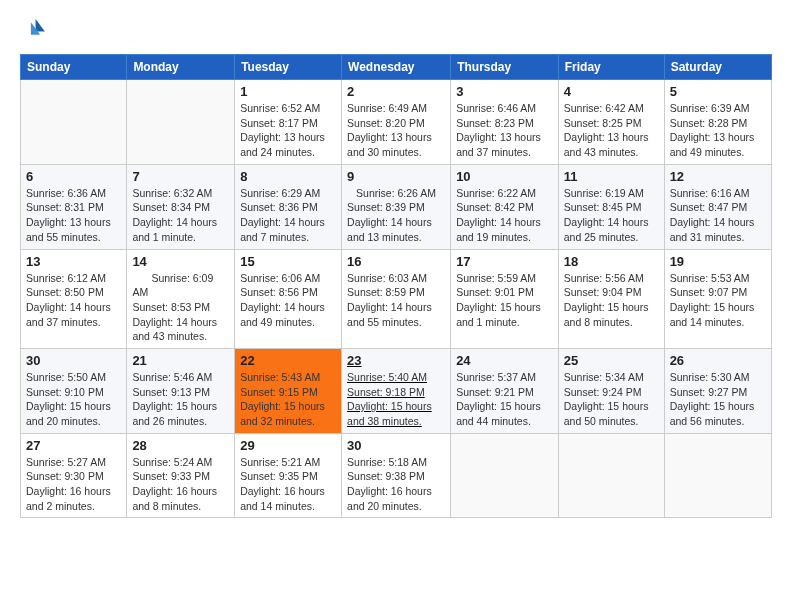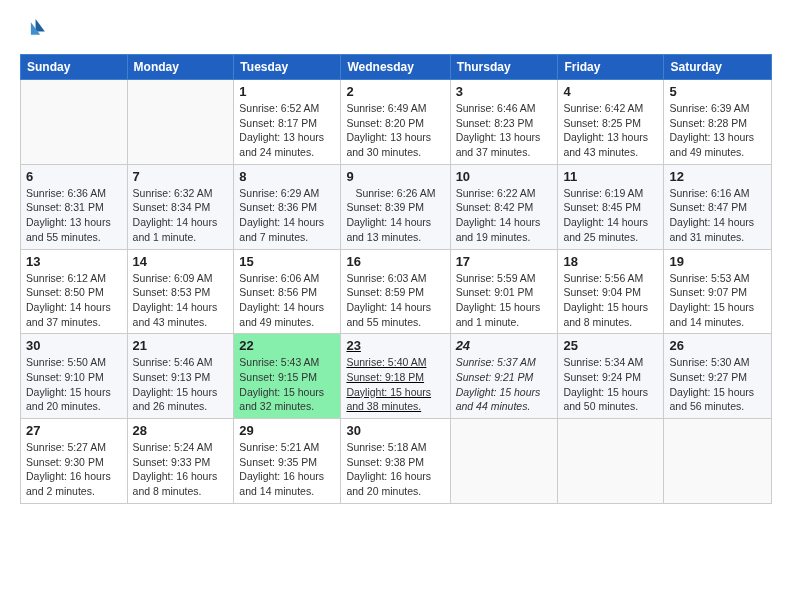--- a/index.html
+++ b/index.html
@@ -176,21 +176,21 @@
 Sunset: 8:45 PM
 Daylight: 14 hours and 25 minutes.</span></td>
           <td style="background: rgb(245, 247, 251);"><span class="day-number">12</span><span class="day-info" style="white-space: pre-line;">Sunrise: 6:16 AM
 Sunset: 8:47 PM
 Daylight: 14 hours and 31 minutes.</span></td>
         </tr>
         <tr>
           <td><span class="day-number">13</span><span class="day-info" style="white-space: pre-line;">Sunrise: 6:12 AM
 Sunset: 8:50 PM
 Daylight: 14 hours and 37 minutes.</span></td>
-          <td><span class="day-number">14</span><span class="day-info" style="white-space: pre-line;">Sunrise: 6:09 AM
+          <td><span class="day-number">14</span><span class="day-info" style="white-space: pre-line; margin-left: 19px;">Sunrise: 6:09 AM
 Sunset: 8:53 PM
 Daylight: 14 hours and 43 minutes.</span></td>
           <td><span class="day-number">15</span><span class="day-info" style="white-space: pre-line;">Sunrise: 6:06 AM
 Sunset: 8:56 PM
 Daylight: 14 hours and 49 minutes.</span></td>
           <td><span class="day-number">16</span><span class="day-info" style="white-space: pre-line;">Sunrise: 6:03 AM
 Sunset: 8:59 PM
 Daylight: 14 hours and 55 minutes.</span></td>
           <td><span class="day-number">17</span><span class="day-info" style="white-space: pre-line;">Sunrise: 5:59 AM
 Sunset: 9:01 PM
@@ -202,27 +202,27 @@
 Sunset: 9:07 PM
 Daylight: 15 hours and 14 minutes.</span></td>
         </tr>
         <tr>
           <td style="background: rgb(245, 247, 251);"><span class="day-number">30</span><span class="day-info" style="white-space: pre-line;">Sunrise: 5:50 AM
 Sunset: 9:10 PM
 Daylight: 15 hours and 20 minutes.</span></td>
           <td style="background: rgb(245, 247, 251);"><span class="day-number">21</span><span class="day-info" style="white-space: pre-line; margin-top: 20px;">Sunrise: 5:46 AM
 Sunset: 9:13 PM
 Daylight: 15 hours and 26 minutes.</span></td>
-          <td style="background: #86efac;"><span class="day-number">22</span><span class="day-info" style="white-space: pre-line;">Sunrise: 5:43 AM
+          <td style="background: #f97316;"><span class="day-number">22</span><span class="day-info" style="white-space: pre-line;">Sunrise: 5:43 AM
 Sunset: 9:15 PM
 Daylight: 15 hours and 32 minutes.</span></td>
           <td style="background: rgb(245, 247, 251); text-decoration: underline;"><span class="day-number">23</span><span class="day-info" style="white-space: pre-line;">Sunrise: 5:40 AM
 Sunset: 9:18 PM
 Daylight: 15 hours and 38 minutes.</span></td>
-          <td style="background: rgb(245, 247, 251); font-style: italic;"><span class="day-number">24</span><span class="day-info" style="white-space: pre-line;">Sunrise: 5:37 AM
+          <td style="background: rgb(245, 247, 251);"><span class="day-number">24</span><span class="day-info" style="white-space: pre-line;">Sunrise: 5:37 AM
 Sunset: 9:21 PM
 Daylight: 15 hours and 44 minutes.</span></td>
           <td style="background: rgb(245, 247, 251);"><span class="day-number">25</span><span class="day-info" style="white-space: pre-line;">Sunrise: 5:34 AM
 Sunset: 9:24 PM
 Daylight: 15 hours and 50 minutes.</span></td>
           <td style="background: rgb(245, 247, 251);"><span class="day-number">26</span><span class="day-info" style="white-space: pre-line;">Sunrise: 5:30 AM
 Sunset: 9:27 PM
 Daylight: 15 hours and 56 minutes.</span></td>
         </tr>
         <tr>

